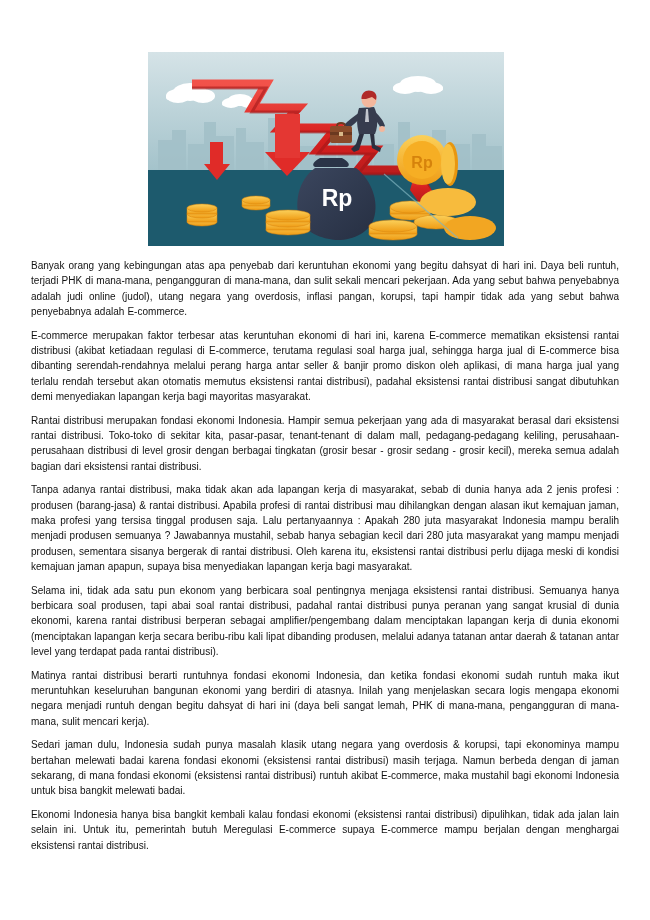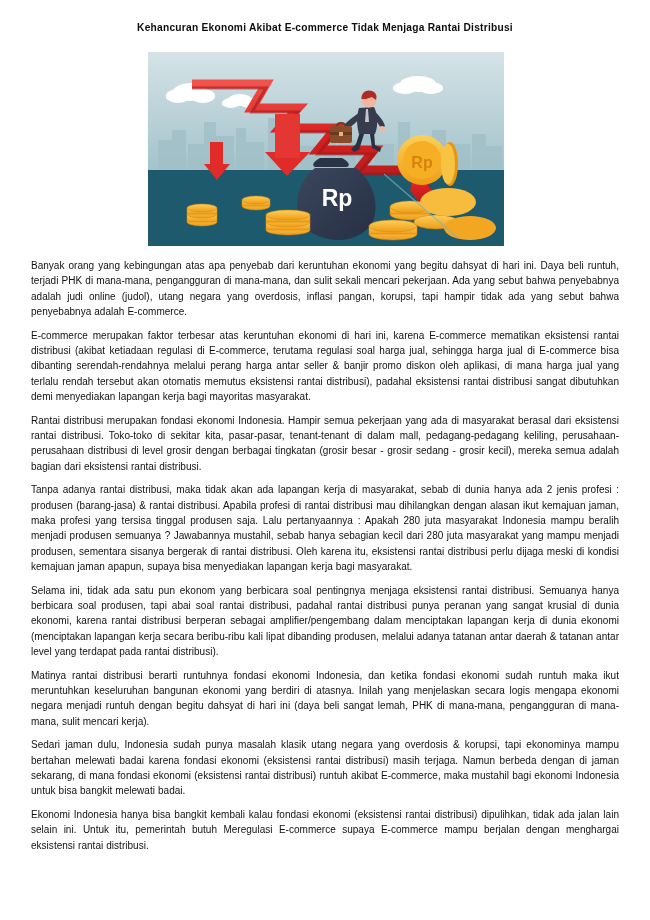--- a/index.html
+++ b/index.html
@@ -64,21 +64,20 @@
     letter-spacing: 0.02px;
     word-spacing: 0.2px;
   }
   .para:last-child { margin-bottom: 13px; }
 </style>
 </head>
 <body>
 
 <div class="page">
 
-  <div class="doc-title">Kehancuran Ekonomi Akibat E-commerce Tidak Menjaga Rantai Distribusi</div>
 
   <div class="figure">
     <svg class="fig-svg" viewBox="0 0 356 194" xmlns="http://www.w3.org/2000/svg">
       <defs>
         <linearGradient id="skyGrad" x1="0" y1="0" x2="0" y2="1">
           <stop offset="0%" stop-color="#d5e3e7"></stop>
           <stop offset="100%" stop-color="#a4c3cb"></stop>
         </linearGradient>
         <linearGradient id="redGrad" x1="0" y1="0" x2="0" y2="1">
           <stop offset="0%" stop-color="#f2524a"></stop>

